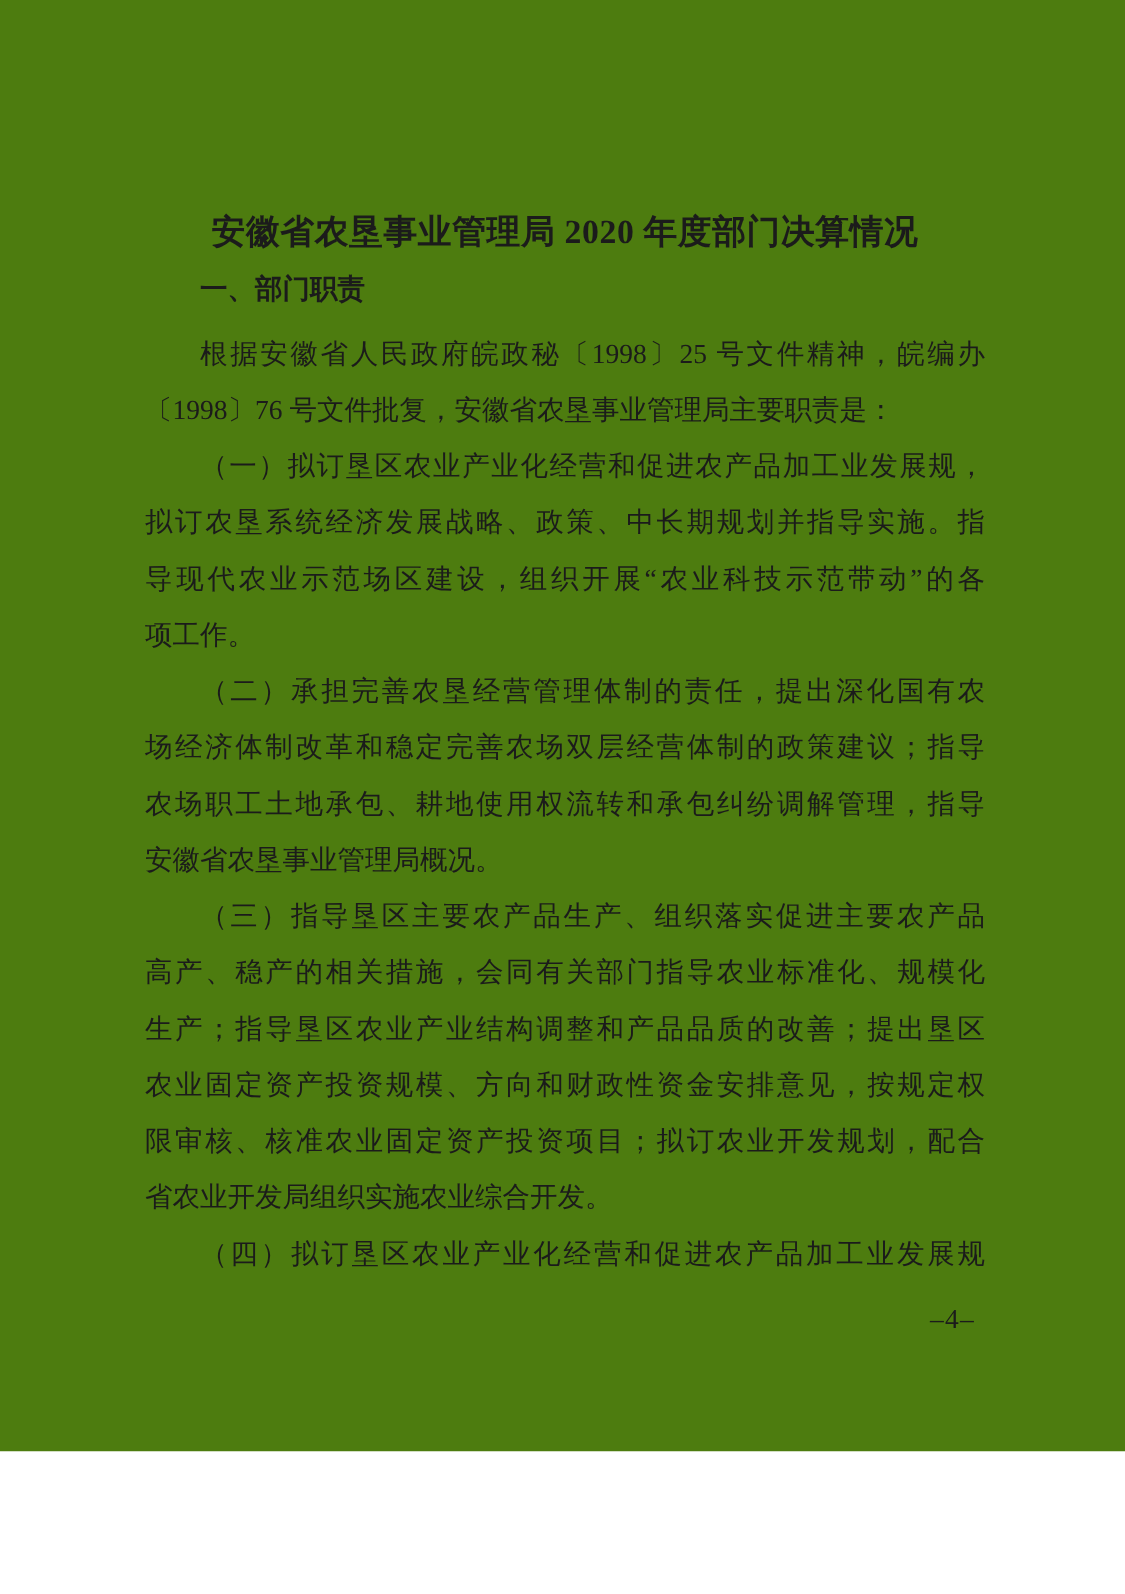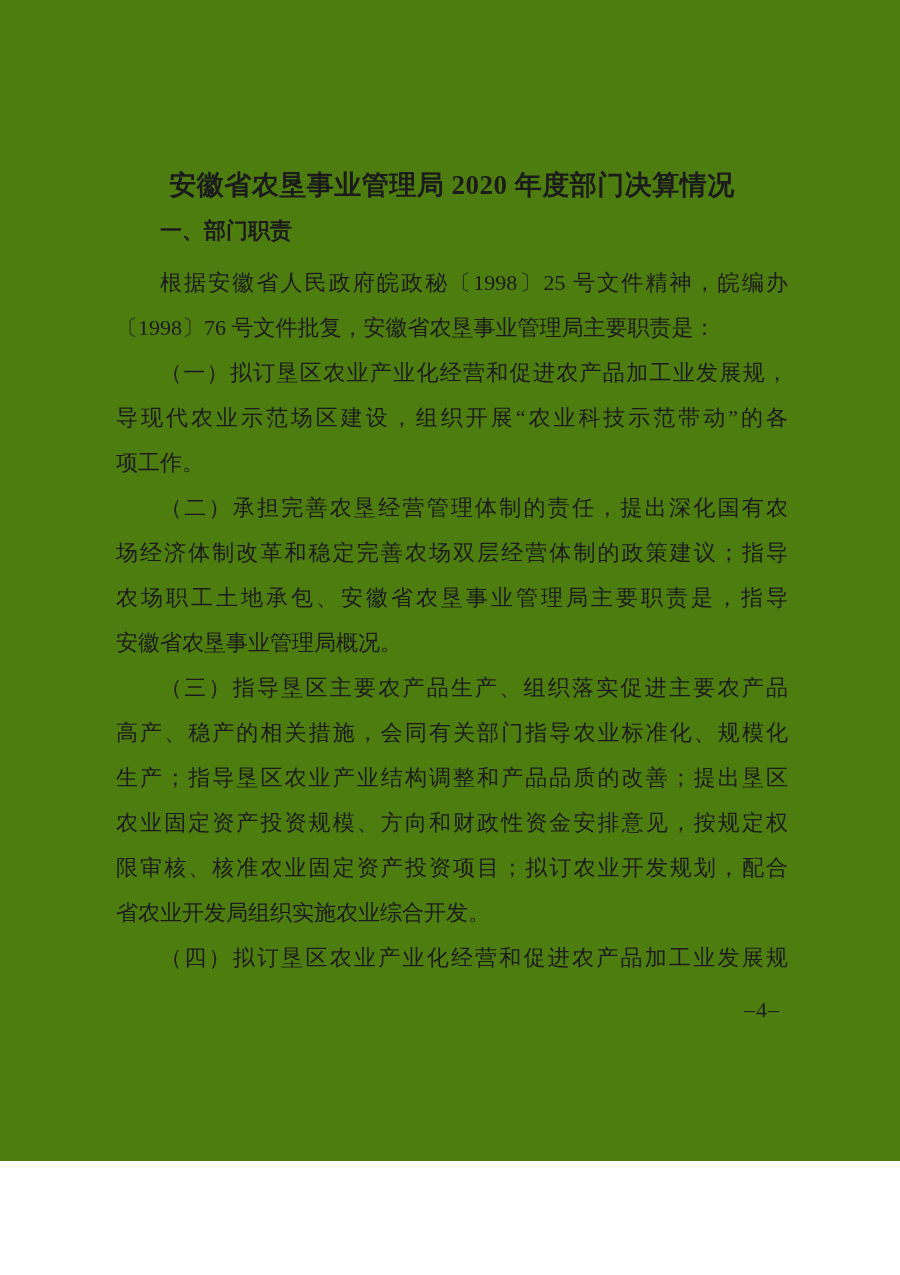--- a/index.html
+++ b/index.html
@@ -93,28 +93,29 @@
 
     <div class="body-text">
 
       <div class="para">
         <div class="line indent">根据安徽省人民政府皖政秘〔1998〕25 号文件精神，皖编办</div>
         <div class="line end">〔1998〕76 号文件批复，安徽省农垦事业管理局主要职责是：</div>
       </div>
 
       <div class="para">
         <div class="line indent">（一）拟订垦区农业产业化经营和促进农产品加工业发展规，</div>
+        <div class="line">拟订农垦系统经济发展战略、政策、中长期规划并指导实施。指</div>
         <div class="line">导现代农业示范场区建设，组织开展“农业科技示范带动”的各</div>
         <div class="line end">项工作。</div>
       </div>
 
       <div class="para">
         <div class="line indent">（二）承担完善农垦经营管理体制的责任，提出深化国有农</div>
         <div class="line">场经济体制改革和稳定完善农场双层经营体制的政策建议；指导</div>
-        <div class="line">农场职工土地承包、安徽省农垦事业管理局主要职责是，指导</div>
+        <div class="line">农场职工土地承包、耕地使用权流转和承包纠纷调解管理，指导</div>
         <div class="line end">安徽省农垦事业管理局概况。</div>
       </div>
 
       <div class="para">
         <div class="line indent">（三）指导垦区主要农产品生产、组织落实促进主要农产品</div>
         <div class="line">高产、稳产的相关措施，会同有关部门指导农业标准化、规模化</div>
         <div class="line">生产；指导垦区农业产业结构调整和产品品质的改善；提出垦区</div>
         <div class="line">农业固定资产投资规模、方向和财政性资金安排意见，按规定权</div>
         <div class="line">限审核、核准农业固定资产投资项目；拟订农业开发规划，配合</div>
         <div class="line end">省农业开发局组织实施农业综合开发。</div>

